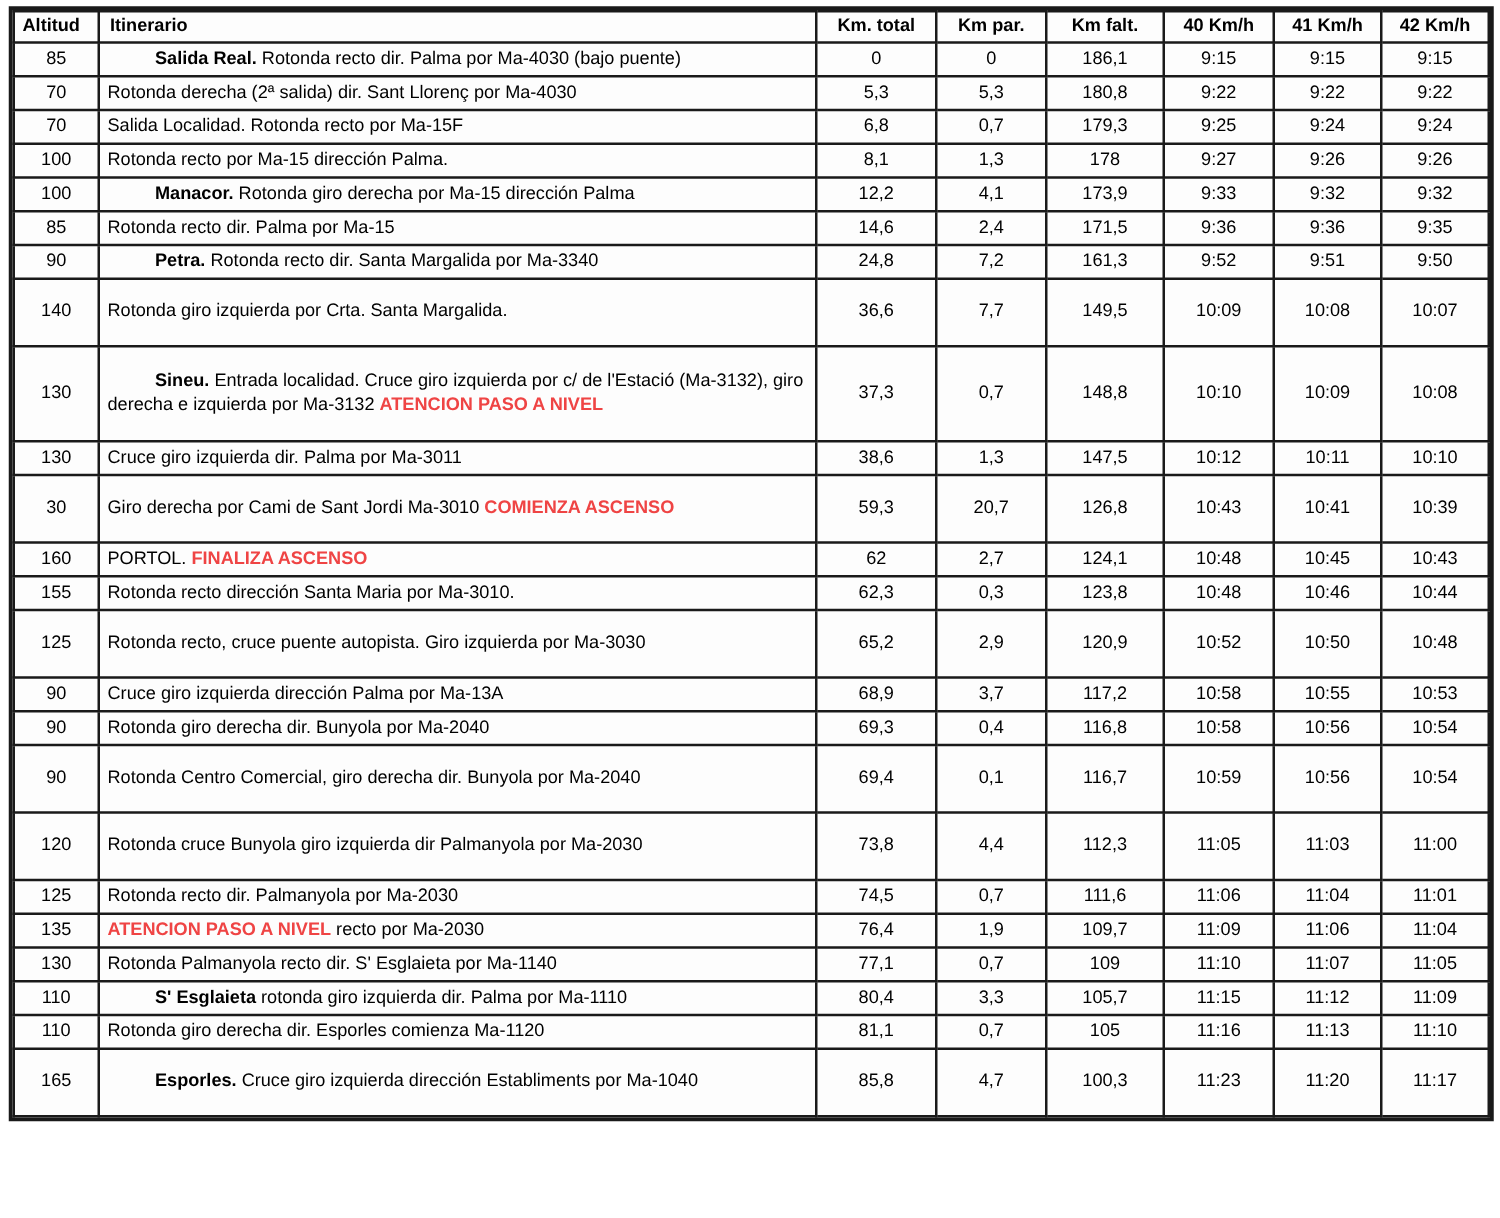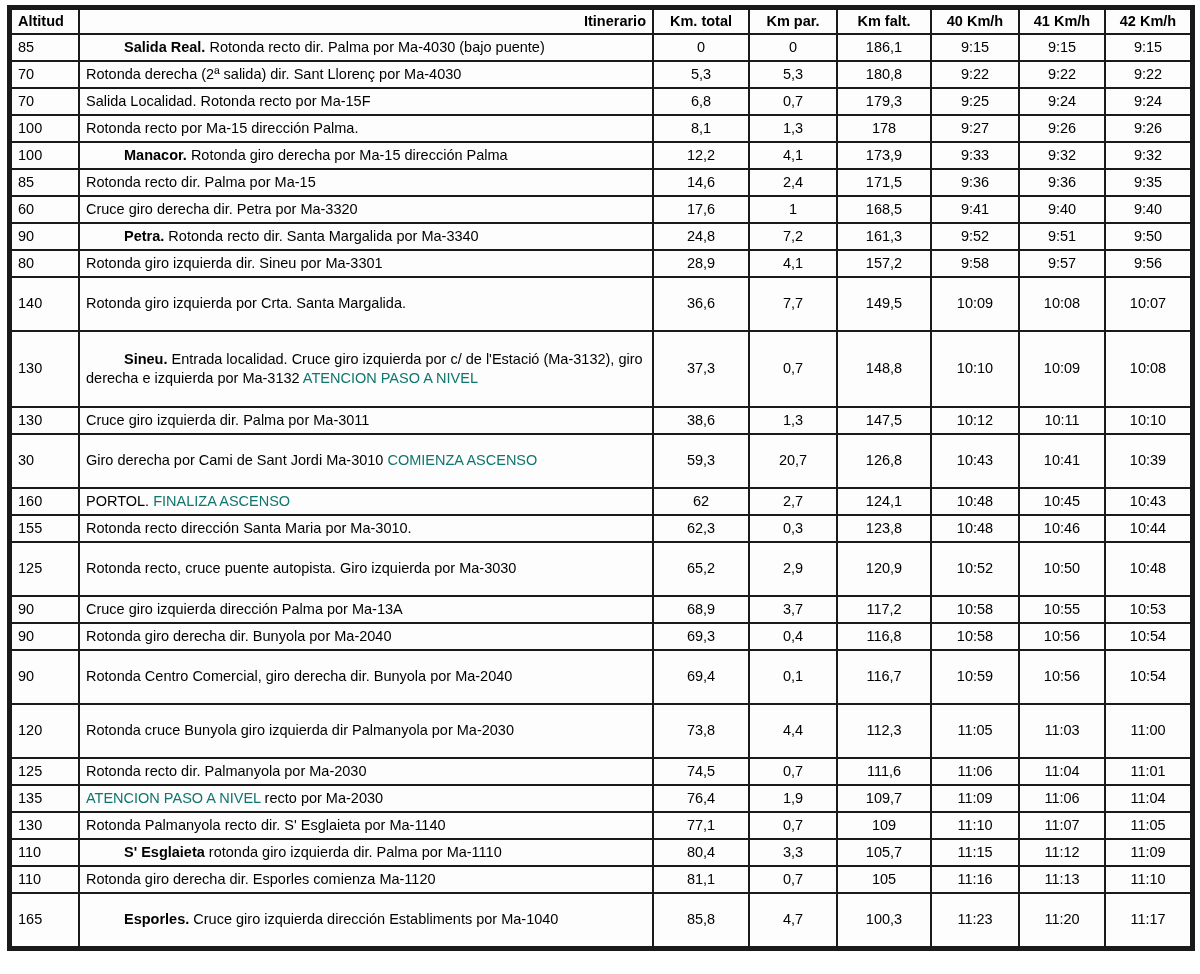--- a/index.html
+++ b/index.html
@@ -53,44 +53,44 @@
 
   thead th {
     font-weight: bold;
     font-size: 14px;
     text-align: center;
     padding-top: 4px;
     padding-bottom: 4px;
     white-space: nowrap;
   }
   thead th.h-alt { text-align: left; padding-left: 6px; }
-  thead th.h-itin { text-align: right; padding-left: 8px; }
+  thead th.h-itin { text-align: left; padding-left: 8px; }
 
   td.alt {
-    text-align: left;
+    text-align: center;
     padding-right: 12px;
     font-size: 15px;
   }
   td.itin {
     text-align: left;
     padding-left: 8px;
     font-size: 15px;
   }
   td.num {
     text-align: center;
     font-size: 15px;
     white-space: nowrap;
   }
   td.time {
     text-align: center;
     font-size: 15px;
     white-space: nowrap;
   }
   .b { font-weight: bold; margin-left: 38px; }
-  .red { color: #0f766e; font-weight: normal; }
+  .red { color: #ef4444; font-weight: bold; }
   tr.tall td { height: 54px; }
   tr.xtall td { height: 76px; }
   tr.norm td { height: 27px; }
 </style>
 </head>
 <body>
 
 <div id="sheet">
   <table class="route">
     <colgroup>
@@ -170,49 +170,29 @@
           <td class="alt">85</td>
           <td class="itin"><span>Rotonda recto dir. Palma por Ma-15</span></td>
           <td class="num">14,6</td>
           <td class="num">2,4</td>
           <td class="num">171,5</td>
           <td class="time">9:36</td>
           <td class="time">9:36</td>
           <td class="time">9:35</td>
         </tr>
         <tr class="norm">
-          <td class="alt">60</td>
-          <td class="itin"><span>Cruce giro derecha dir. Petra por Ma-3320</span></td>
-          <td class="num">17,6</td>
-          <td class="num">1</td>
-          <td class="num">168,5</td>
-          <td class="time">9:41</td>
-          <td class="time">9:40</td>
-          <td class="time">9:40</td>
-        </tr>
-        <tr class="norm">
           <td class="alt">90</td>
           <td class="itin"><span class="b">Petra.</span><span> Rotonda recto dir. Santa Margalida por Ma-3340</span></td>
           <td class="num">24,8</td>
           <td class="num">7,2</td>
           <td class="num">161,3</td>
           <td class="time">9:52</td>
           <td class="time">9:51</td>
           <td class="time">9:50</td>
         </tr>
-        <tr class="norm">
-          <td class="alt">80</td>
-          <td class="itin"><span>Rotonda giro izquierda dir. Sineu por Ma-3301</span></td>
-          <td class="num">28,9</td>
-          <td class="num">4,1</td>
-          <td class="num">157,2</td>
-          <td class="time">9:58</td>
-          <td class="time">9:57</td>
-          <td class="time">9:56</td>
-        </tr>
         <tr class="tall">
           <td class="alt">140</td>
           <td class="itin"><span>Rotonda giro izquierda por Crta. Santa Margalida.</span></td>
           <td class="num">36,6</td>
           <td class="num">7,7</td>
           <td class="num">149,5</td>
           <td class="time">10:09</td>
           <td class="time">10:08</td>
           <td class="time">10:07</td>
         </tr>

